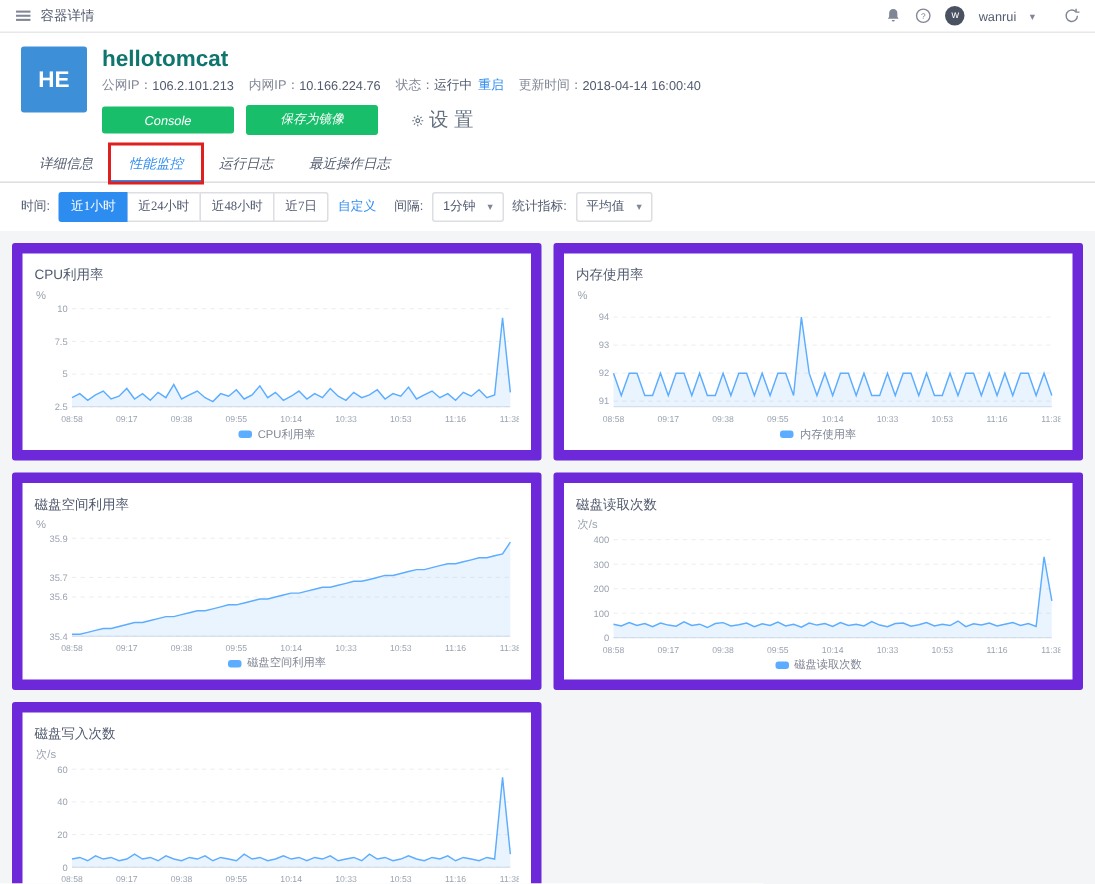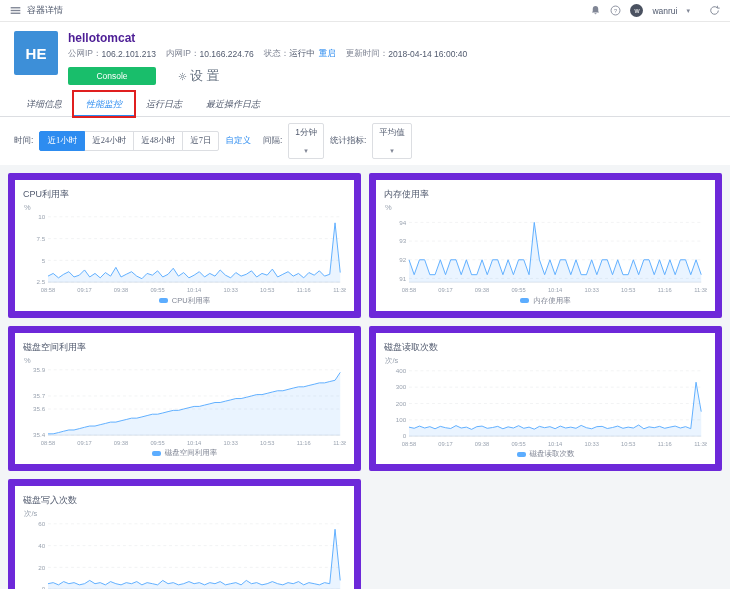--- a/index.html
+++ b/index.html
@@ -18,28 +18,28 @@
     font-size:7px; display:flex; align-items:center; justify-content:center; }
   .username { font-size:8.5px; color:#515a6e; cursor:pointer; }
   .caret { font-size:7px; color:#808695; }
   .refresh-wrap { margin-left:10px; }
 
   
   .header { flex:0 0 auto; display:flex; gap:10px; padding:9px 14px 8px; background:#fff; }
   .big-avatar { width:44px; height:44px; border-radius:2px; background:#3d8fd8; color:#fff;
     font-size:15px; font-weight:bold; display:flex; align-items:center; justify-content:center; }
   .header-info { display:flex; flex-direction:column; gap:3px; }
-  .container-name { font-size:12px; font-weight:bold; color:#4c1d95; }
+  .container-name { font-size:15px; font-weight:bold; color:#0f766e; }
   .info-line { font-size:8.5px; color:#808695; display:flex; align-items:center; flex-wrap:wrap; }
   .info-line .val { color:#515a6e; margin-right:10px; }
   .link { color:#2d8cf0; cursor:pointer; text-decoration:none; }
   .info-line .restart { margin-left:4px; margin-right:10px; }
   .btn-row { margin-top:4px; display:flex; align-items:center; gap:8px; }
   .btn-green { background:#19be6b; color:#fff; border:none; border-radius:2px;
-    font-size:8.5px; padding:4px 0; width:88px; cursor:pointer; font-family:inherit; }
+    font-size:8.5px; padding:4px 0; width:88px; cursor:pointer; font-family:inherit;font-style:italic; }
   .settings { display:flex; align-items:center; gap:3px; font-size:13px;
     color:#657180; margin-left:14px; cursor:pointer;justify-content:center; }
 
   
   .tabs { flex:0 0 auto; display:flex; padding-left:14px; border-bottom:1px solid #dcdee2; background:#fff; }
   .tab { padding:5px 12px 4px; font-size:9px; color:#515a6e; cursor:pointer; position:relative;font-style:italic; }
   .tab.active { color:#2d8cf0; border-bottom:2px solid #2d8cf0; margin-bottom:-1px; }
   .annotation-box { position:absolute; left:-2px; right:-2px; top:-3px; bottom:-3px;
     border:2px solid #e01f1f; pointer-events:none; }
 
@@ -48,21 +48,21 @@
     padding:6px 14px; font-size:8.5px; background:#fff; }
   .flabel { color:#515a6e; }
   .seg { display:flex; }
   .seg-btn { border:1px solid #dcdee2; background:#fff; color:#515a6e; font-size:8.5px;
     padding:3px 7px; margin-left:-1px; cursor:pointer; font-family:Liberation Serif, serif; }
   .seg-btn:first-child { border-radius:2px 0 0 2px; margin-left:0; }
   .seg-btn:last-child { border-radius:0 2px 2px 0; }
   .seg-btn.active { background:#2d8cf0; border-color:#2d8cf0; color:#fff; position:relative; }
   .custom-link { font-size:8.5px; margin-right:6px; }
   .select { border:1px solid #dcdee2; border-radius:2px; background:#fff; padding:3px 6px;
-    display:flex; align-items:center; gap:8px; color:#515a6e; cursor:pointer;flex-direction:column; }
+    display:flex; align-items:center; gap:8px; color:#515a6e; cursor:pointer; }
 
   
   .charts { flex:1; background:#f3f5f7; padding:8px; display:flex; flex-wrap:wrap;
     gap:8px; align-content:flex-start; overflow:hidden; }
   .card { width:calc(50% - 4px); background:#fff; border:7px solid #6d28d9;
     border-radius:2px; padding:8px 8px 2px; }
   .card-title { font-size:9px; color:#515a6e; }
   .card-unit { font-size:7.5px; color:#9aa3b0; margin:2px 0 0 1px; }
   .chart { width:100%; display:block; }
   .legend { display:flex; justify-content:center; align-items:center; gap:4px;
@@ -118,20 +118,21 @@
       <span>内网IP：</span>
       <span class="val">10.166.224.76</span>
       <span>状态：</span>
       <span class="val" style="margin-right:0">运行中</span>
       <a class="link restart">重启</a>
       <span>更新时间：</span>
       <span class="val">2018-04-14 16:00:40</span>
     </div>
     <div class="btn-row">
       <button class="btn-green">Console</button>
+      <button class="btn-green">保存为镜像</button>
       <span class="settings">
         <svg width="9" height="9" viewBox="0 0 16 16">
             <circle cx="8" cy="8" r="2.2" fill="none" stroke="#657180" stroke-width="1.4"></circle>
             <path d="M8 1.5v2.2M8 12.3v2.2M1.5 8h2.2M12.3 8h2.2M3.4 3.4l1.6 1.6M11 11l1.6 1.6M12.6 3.4L11 5M5 11l-1.6 1.6" stroke="#657180" stroke-width="1.3"></path>
           </svg>
         <span>设 置</span>
       </span>
     </div>
   </div>
 </div>

